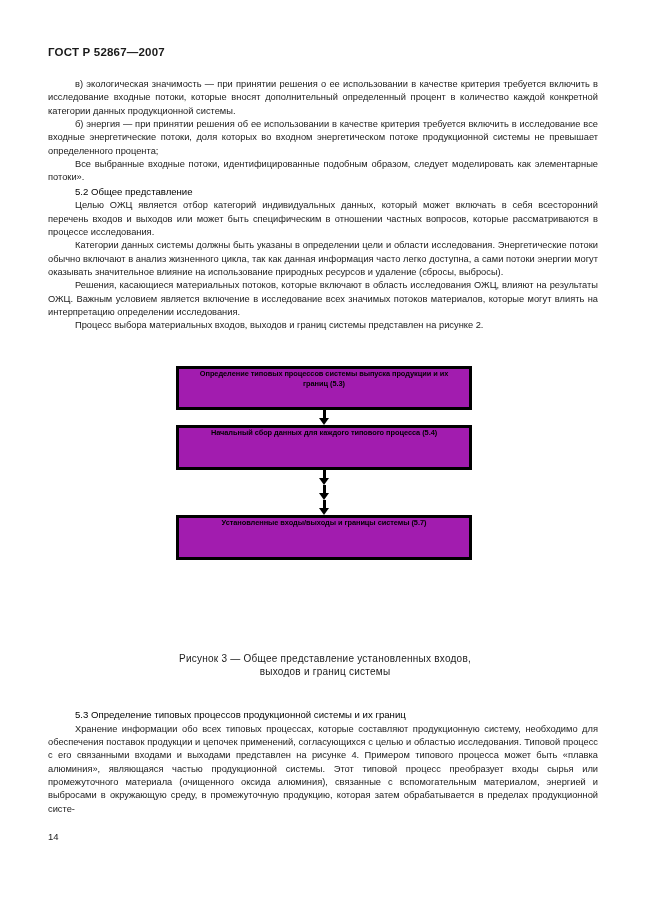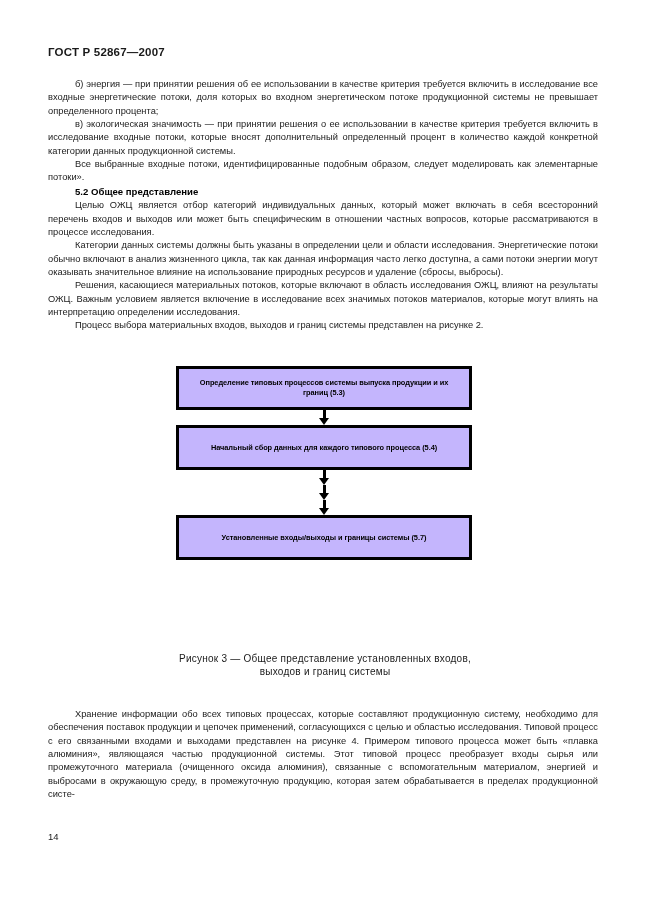--- a/index.html
+++ b/index.html
@@ -49,39 +49,38 @@
     color: #1a1a1a;
     hyphens: manual;
   }
   p.indent {
     text-indent: 27px;
   }
   h3.heading {
     margin: 0;
     font-size: 9.6px;
     line-height: 14.5px;
-    font-weight: bold;
+    font-weight: normal;
     text-indent: 27px;
     color: #000000;
   }
 
   
   .figure {
     position: absolute;
     left: 176px;
     top: 366px;
     width: 296px;
   }
   .flow-box {
     box-sizing: border-box;
     width: 296px;
     border: 3px solid #000000;
-    background: #c4b5fd;
+    background: #a21caf;
     display: flex;
-    align-items: center;
     justify-content: center;
     text-align: center;
   }
   .flow-box.h1 { height: 44px; }
   .flow-box.h2 { height: 45px; }
   .flow-label {
     font-size: 7.4px;
     font-weight: bold;
     line-height: 10px;
     color: #000000;
@@ -144,22 +143,22 @@
   }
 </style>
 </head>
 <body>
 
 <div class="page">
 
   <div class="std-header">ГОСТ Р 52867—2007</div>
 
   <div class="content">
+    <p class="body indent">в) экологическая значимость — при принятии решения о ее использовании в качестве критерия  требуется включить в исследование входные потоки, которые вносят дополнительный определенный процент в количество каждой конкретной категории данных продукционной системы.</p>
     <p class="body indent">б) энергия — при принятии решения об ее использовании в качестве критерия  требуется включить в исследование все входные энергетические потоки, доля которых во входном энергетическом потоке продукционной системы не превышает определенного процента;</p>
-    <p class="body indent">в) экологическая значимость — при принятии решения о ее использовании в качестве критерия  требуется включить в исследование входные потоки, которые вносят дополнительный определенный процент в количество каждой конкретной категории данных продукционной системы.</p>
     <p class="body indent">Все выбранные входные потоки, идентифицированные подобным образом, следует моделировать как элементарные потоки».</p>
 
     <h3 class="heading">5.2 Общее  представление</h3>
 
     <p class="body indent">Целью  ОЖЦ  является отбор  категорий  индивидуальных  данных, который  может  включать  в себя всесторонний перечень входов и выходов или может быть специфическим в отношении частных  вопросов, которые рассматриваются в процессе исследования.</p>
     <p class="body indent">Категории данных системы должны быть указаны в определении цели и области  исследования. Энергетические потоки обычно включают в анализ жизненного цикла, так как данная информация часто легко доступна, а сами потоки энергии могут оказывать значительное влияние на использование природных ресурсов и удаление (сбросы, выбросы).</p>
     <p class="body indent">Решения, касающиеся материальных потоков, которые включают в область исследования ОЖЦ,  влияют на  результаты ОЖЦ. Важным условием является включение в исследование всех значимых потоков материалов, которые могут влиять на интерпретацию определении исследования.</p>
     <p class="body indent">Процесс выбора материальных входов, выходов и границ системы представлен на рисунке 2.</p>
   </div>
 
@@ -200,18 +199,19 @@
     </div>
 
   </div>
 
   <div class="caption">
     <div>Рисунок 3 — Общее  представление  установленных  входов,</div>
     <div>выходов  и  границ  системы</div>
   </div>
 
   <div class="content-lower">
+    <h3 class="heading">5.3 Определение типовых процессов продукционной системы и их границ</h3>
     <p class="body indent">Хранение информации обо всех типовых  процессах,  которые  составляют  продукционную систему, необходимо для  обеспечения поставок  продукции  и  цепочек  применений,  согласующихся  с  целью  и областью исследования. Типовой процесс с его  связанными  входами  и выходами представлен на  рисунке 4. Примером типового процесса  может  быть «плавка  алюминия», являющаяся частью продукционной системы. Этот типовой  процесс  преобразует  входы  сырья  или  промежуточного  материала (очищенного оксида алюминия),  связанные  с вспомогательным  материалом,  энергией и выбросами в окружающую среду, в промежуточную продукцию, которая затем обрабатывается в пределах продукционной систе-</p>
   </div>
 
   <div class="folio">14</div>
 
 </div>
 
 </body></html>

